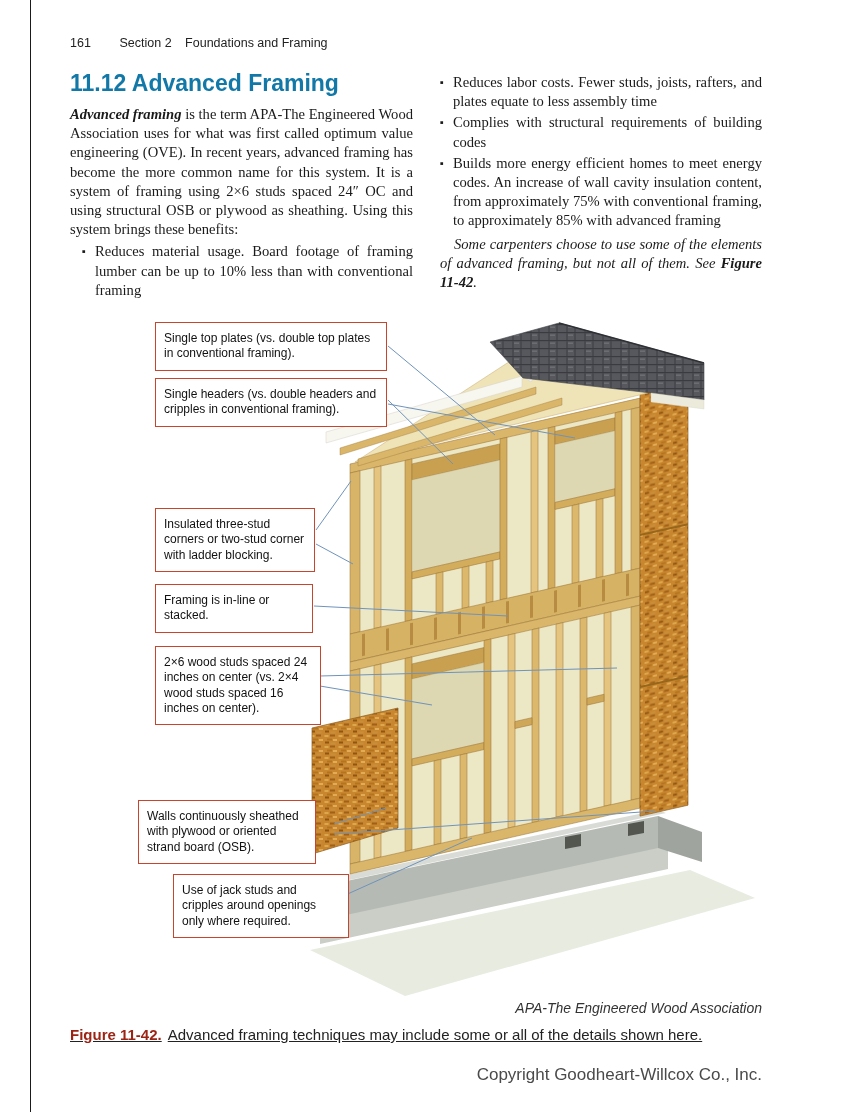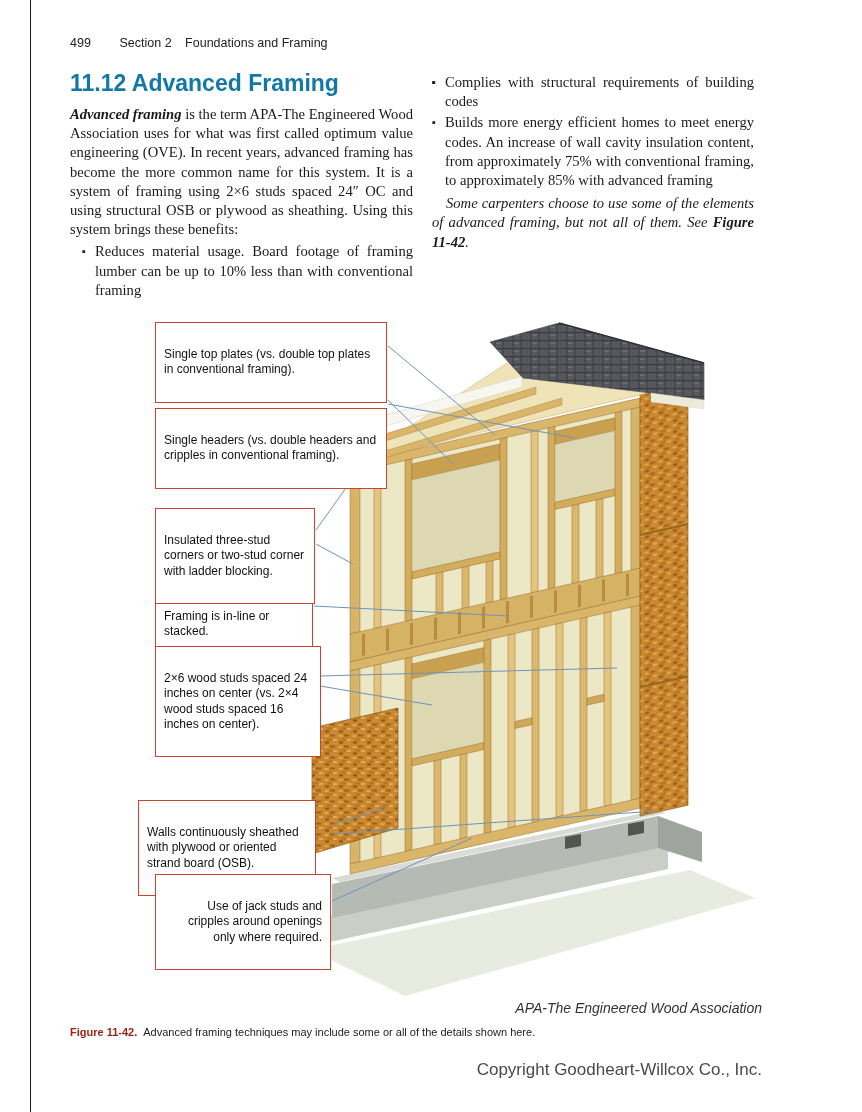--- a/index.html
+++ b/index.html
@@ -13,21 +13,21 @@
     box-sizing:border-box;
     padding:36px 100px 0 70px;
   }
   .edge-rule{position:absolute;left:30px;top:0;width:1px;height:1112px;background:#1a1a1a;}
   
   .running-header{font-family:"Liberation Sans", sans-serif;font-size:12.5px;color:#222;margin-bottom:20px;}
   .running-header .pagenum{display:inline-block;min-width:24px;}
   .running-header .seclabel{margin-left:22px;}
   .running-header .sectitle{margin-left:10px;}
   
-  .columns{display:flex;gap:19px;}
+  .columns{display:flex;gap:27px;}
   .col{flex:1 1 0;text-align:justify;font-size:14.6px;line-height:19.2px;}
   .col-left{max-width:343px;}
   .col-right{max-width:322px;}
   h1.heading{
     font-family:"Liberation Sans", sans-serif;
     font-size:23px;line-height:26px;font-weight:bold;
     color:#1278a8;margin:0 0 9px 0;text-align:left;
   }
   .intro{margin:0;}
   .intro .lead{font-weight:bold;font-style:italic;}
@@ -35,72 +35,72 @@
   ul.blist li{position:relative;padding-left:13px;margin:0 0 2px 0;}
   ul.blist .blt{position:absolute;left:0;top:0;font-size:11px;}
   .closing{margin:4px 0 0 0;text-indent:14px;font-style:italic;}
   
   .fig{position:relative;height:700px;margin-top:14px;}
   .illustration{position:absolute;left:240px;top:0;width:445px;height:680px;}
   .leaders{position:absolute;left:0;top:0;width:692px;height:700px;pointer-events:none;}
   .callout{
     position:absolute;background:#ffffff;
     border:1.4px solid #c7452c;
-    padding:24px 8px;
+    padding:8px 8px;
     font-family:"Liberation Sans", sans-serif;
     font-size:12px;line-height:1.28;color:#111;
     text-align:left;
   }
   .co1{left:85px;top:6px;width:214px;}
-  .co2{left:85px;top:62px;width:214px;margin-top:30px;}
+  .co2{left:85px;top:62px;width:214px;}
   .co3{left:85px;top:192px;width:142px;}
   .co4{left:85px;top:268px;width:140px;}
   .co5{left:85px;top:330px;width:148px;}
   .co6{left:68px;top:484px;width:160px;}
-  .co7{left:85px;top:558px;width:158px;text-align:right;}
+  .co7{left:103px;top:558px;width:158px;}
   .credit{
     position:absolute;right:0;top:684px;
     font-family:"Liberation Sans", sans-serif;
     font-style:italic;font-size:14px;color:#333;
   }
   .caption{
     margin:10px 0 0 0;
     font-family:"Liberation Sans", sans-serif;
-    font-size:11px;color:#222;text-align:left;
+    font-size:15px;color:#222;text-align:left;text-decoration:underline;
   }
   .caption .cap-label{color:#9c2415;font-weight:bold;margin-right:6px;}
   .footer{
     margin:22px 0 0 0;text-align:right;
     font-family:"Liberation Sans", sans-serif;
     font-size:17px;color:#4a4a4a;
   }
 </style>
 </head>
 <body>
 
 <div class="page">
   <div class="edge-rule"></div>
 
   <header class="running-header">
-    <span class="pagenum">499</span>
+    <span class="pagenum">161</span>
     <span class="seclabel">Section 2</span>
     <span class="sectitle">Foundations and Framing</span>
   </header>
 
   <div class="columns">
     <div class="col col-left">
       <h1 class="heading">11.12 Advanced Framing</h1>
       <p class="intro"><em class="lead">Advanced framing</em><span> is the term APA-The Engineered Wood Association uses for what was first called optimum value engineering (OVE). In recent years, advanced framing has become the more common name for this system. It is a system of framing using 2×6 studs spaced 24″ OC and using structural OSB or plywood as sheathing. Using this system brings these benefits:</span></p>
       <ul class="blist">
         <li><span class="blt">▪</span><span>Reduces material usage. Board footage of framing lumber can be up to 10% less than with conventional framing</span></li>
       </ul>
     </div>
     <div class="col col-right">
       <ul class="blist" style="margin-left:0;">
-        <li><span class="blt">▪</span></li>
+        <li><span class="blt">▪</span><span>Reduces labor costs. Fewer studs, joists, rafters, and plates equate to less assembly time</span></li>
         <li><span class="blt">▪</span><span>Complies with structural requirements of building codes</span></li>
         <li><span class="blt">▪</span><span>Builds more energy efficient homes to meet energy codes. An increase of wall cavity insulation content, from approximately 75% with conventional framing, to approximately 85% with advanced framing</span></li>
       </ul>
       <p class="closing"><span>Some carpenters choose to use some of the elements of advanced framing, but not all of them. See </span><strong>Figure 11-42</strong><span>.</span></p>
     </div>
   </div>
 
   <figure class="fig" style="margin:14px 0 0 0;">
 
     <svg class="illustration" viewBox="0 0 445 680" aria-hidden="true">

